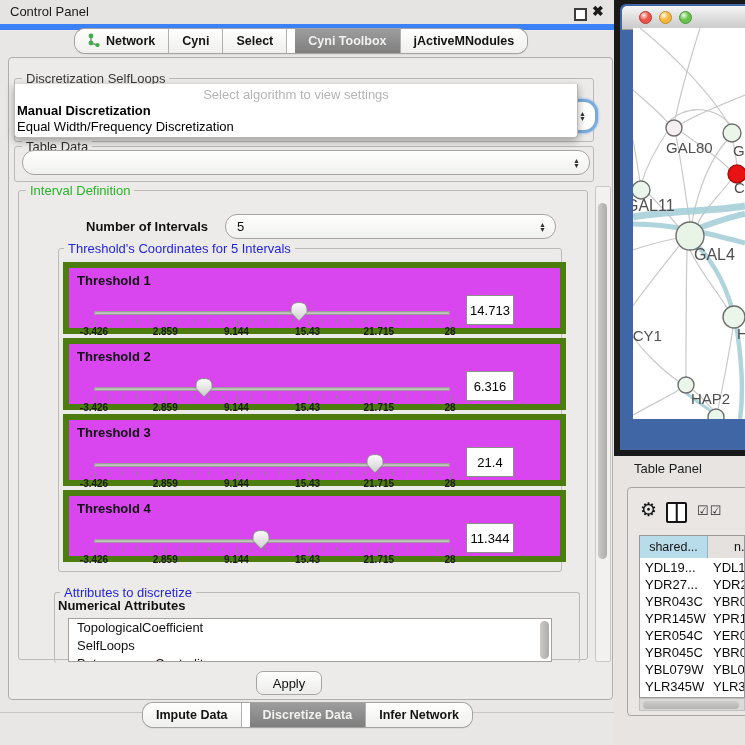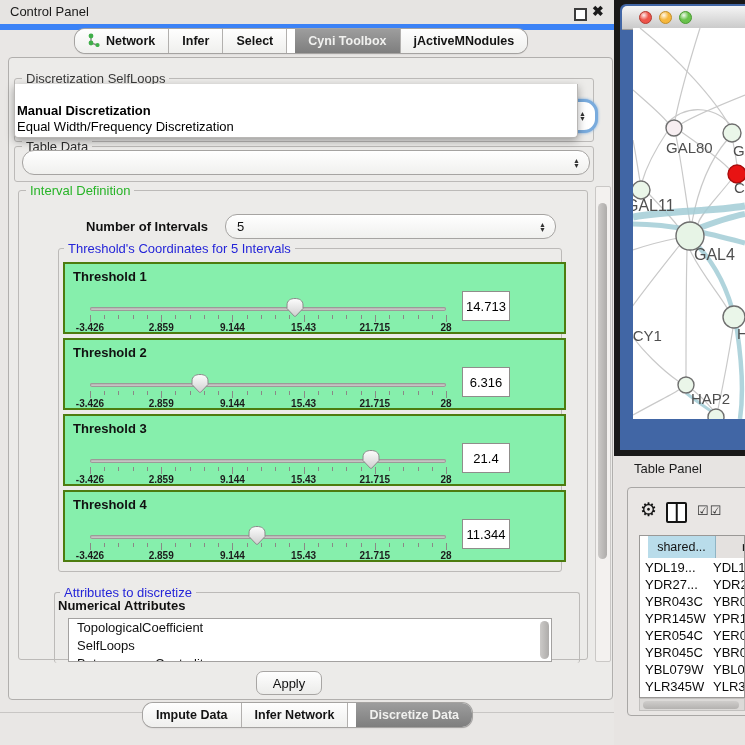--- a/index.html
+++ b/index.html
@@ -28,21 +28,21 @@
   #algo-popup{position:absolute;left:14px;top:84px;width:562px;height:53px;background:#fff;z-index:10;
               border:1px solid #b9b7b5;border-top:none;border-radius:0 0 4px 4px;box-shadow:0 3px 9px rgba(0,0,0,.35);}
   #algo-hint{position:absolute;left:0;top:3px;width:100%;text-align:center;font-size:13px;color:#b4b4b4;}
   .popup-opt{position:absolute;left:2px;font-size:13px;color:#000;white-space:nowrap;}
   #algo-combo{position:absolute;left:450px;top:99px;width:142px;height:28px;background:#fff;border:3px solid #79abdd;
               border-radius:14px;z-index:4;box-shadow:0 0 3px #79abdd;}
   
   .vtrack{position:absolute;background:#f3f1ef;border:1px solid #cac8c6;border-radius:2px;}
   .vthumb{position:absolute;background:linear-gradient(90deg,#cccac8,#aeacaa);border-radius:5px;}
   
-  .thr{position:absolute;left:63px;width:503px;height:72px;background:#86efac;border:2px solid #4d7c0f;box-sizing:border-box;}
+  .thr{position:absolute;left:63px;width:503px;height:72px;background:#d946ef;border:6px solid #4d7c0f;box-sizing:border-box;}
   .thr-label{position:absolute;left:8px;top:5px;font-size:13px;font-weight:bold;color:#111;}
   .track{position:absolute;left:25px;top:43px;width:356px;height:4px;border-radius:2px;
          background:linear-gradient(#a9a9a7,#d6d4d2);box-shadow:inset 0 0 0 1px #9c9a98;}
   .handle{position:absolute;top:33px;width:20px;height:21px;}
   .tick{position:absolute;top:51px;width:1px;background:#8a8886;}
   .tick-label{position:absolute;top:58px;font-size:10px;font-weight:bold;color:#1c1c1c;transform:translateX(-50%);white-space:nowrap;}
   .valbox{position:absolute;left:397px;top:27px;width:46px;height:28px;background:#fff;border:1px solid #8f8d8b;
           font-size:13px;color:#000;display:flex;align-items:center;justify-content:center;}
   
   #attr-list{position:absolute;left:68px;top:618px;width:484px;height:44px;background:#fff;border:1px solid #a3a1a0;overflow:hidden;box-sizing:border-box;}
@@ -57,21 +57,21 @@
   .light{position:absolute;top:5px;width:13px;height:13px;border-radius:50%;box-sizing:border-box;}
   #net-canvas{position:absolute;left:633px;top:28px;width:112px;height:391px;background:#fff;overflow:hidden;}
   
   #tp-title{position:absolute;left:634px;top:461px;font-size:13px;color:#1c1c1c;}
   #tpwin{position:absolute;left:627px;top:487px;width:120px;height:229px;background:#e9e6e4;border:1px solid #a9a7a5;border-radius:4px 0 0 4px;box-sizing:border-box;}
   #gear{position:absolute;left:640px;top:499px;font-size:19px;color:#141414;line-height:22px;}
   #colicon{position:absolute;left:666px;top:502px;width:17px;height:17px;border:2.5px solid #141414;border-radius:2px;background:#fff;}
   #colicon div{position:absolute;left:50%;top:0;width:2.5px;height:100%;background:#141414;transform:translateX(-50%);}
   #checks{position:absolute;left:697px;top:503px;font-size:13px;color:#2a2a2a;letter-spacing:1px;}
   #tbl{position:absolute;left:639px;top:535px;width:106px;height:163px;background:#fff;border:1px solid #9a9896;overflow:hidden;box-sizing:border-box;}
-  .th{position:absolute;top:0;height:22px;font-size:12.5px;color:#141414;display:flex;align-items:center;justify-content:center;box-sizing:border-box;margin-left:8px;}
+  .th{position:absolute;top:0;height:22px;font-size:12.5px;color:#141414;display:flex;align-items:center;justify-content:center;box-sizing:border-box;}
   .tr-cell{position:absolute;font-size:13px;color:#0c0c0c;white-space:nowrap;}
   #hscroll{position:absolute;left:639px;top:698px;width:106px;height:13px;background:#dcdad8;border:1px solid #c2c0be;box-sizing:border-box;}
   #hthumb{position:absolute;left:3px;top:1.5px;width:96px;height:8px;border-radius:4px;background:linear-gradient(#cfcdcb,#b4b2b0);}
   .hr-line{position:absolute;background:#c8c6c4;}
 </style>
 </head>
 <body>
 
 <svg width="0" height="0" style="position:absolute">
   <defs>
@@ -96,21 +96,21 @@
           <span><svg width="13" height="14" viewBox="0 0 13 14">
               <line x1="3" y1="3" x2="3" y2="10" stroke="#8a8a8a" stroke-width="1.4"></line>
               <line x1="3" y1="10" x2="9" y2="12" stroke="#8a8a8a" stroke-width="1.4"></line>
               <circle cx="3" cy="3" r="2.4" fill="#3fae49"></circle>
               <circle cx="3" cy="10" r="2.4" fill="#3fae49"></circle>
               <circle cx="9.5" cy="12" r="2.1" fill="#3fae49"></circle>
             </svg></span>
           <span>Network</span>
         </div>
         <div class="seg-tab">
-          <span>Infer</span>
+          <span>Cyni</span>
         </div>
         <div class="seg-tab">
           <span>Select</span>
         </div>
         <div class="seg-tab active">
           <span>Cyni Toolbox</span>
         </div>
         <div class="seg-tab">
           <span>jActiveMNodules</span>
         </div>
@@ -121,20 +121,21 @@
     <div class="grp" style="left:14px;top:78px;width:578px;height:62px;"></div>
     <div class="grp-title" style="left:22px;top:71px;color:#3a3a3a;">Discretization SelfLoops</div>
     <div id="algo-combo">
         <div class="spin">
           <span>▲</span>
           <span>▼</span>
         </div>
       </div>
 
     <div id="algo-popup">
+      <div id="algo-hint">Select algorithm to view settings</div>
       <div class="popup-opt" style="top:19px;font-weight:bold;">Manual Discretization</div>
       <div class="popup-opt" style="top:35px;">Equal Width/Frequency Discretization</div>
     </div>
 
     <div class="grp" style="left:14px;top:146px;width:578px;height:34px;"></div>
     <div class="grp-title" style="left:22px;top:139px;color:#2e2e2e;">Table Data</div>
     <div class="combo" style="left:22px;top:150px;width:568px;height:25px;">
       <div class="spin">
           <span>▲</span>
           <span>▼</span>
@@ -332,25 +333,25 @@
         <div class="attr-item">BetweennessCentrality</div>
       </div>
 
     <div id="apply-btn">Apply</div>
 
     <div class="hr-line" style="left:0;top:712px;width:614px;height:1px;"></div>
     <div class="seg" id="bottom-tabs" style="left:143px;top:703px;">
         <div class="seg-tab">
           <span>Impute Data</span>
         </div>
-        <div class="seg-tab">
-          <span>Infer Network</span>
-        </div>
         <div class="seg-tab active">
           <span>Discretize Data</span>
+        </div>
+        <div class="seg-tab">
+          <span>Infer Network</span>
         </div>
       </div>
   </div>
 
   <div id="right-dark"></div>
   <div id="right-light"></div>
 
   <div id="netwin">
     <div id="netwin-titlebar">
       <div class="light" style="left:17px;background:radial-gradient(circle at 35% 30%, rgba(255,255,255,.9), rgba(255,255,255,0) 45%), #ee544a;border:1px solid #b23c32;"></div>

